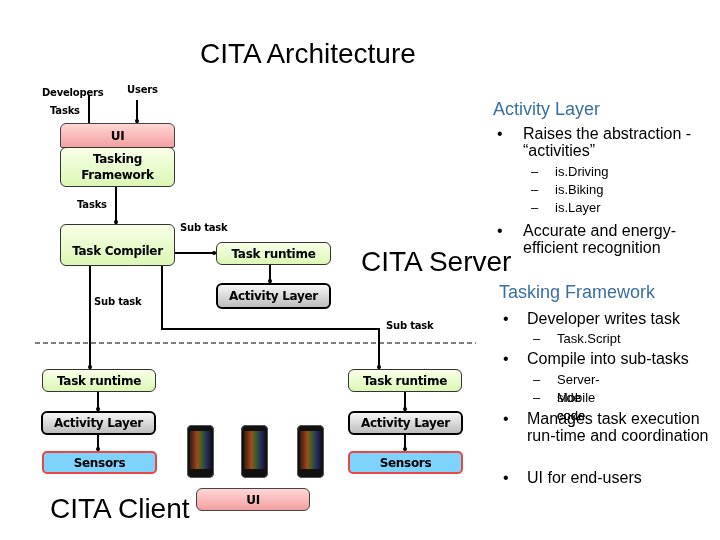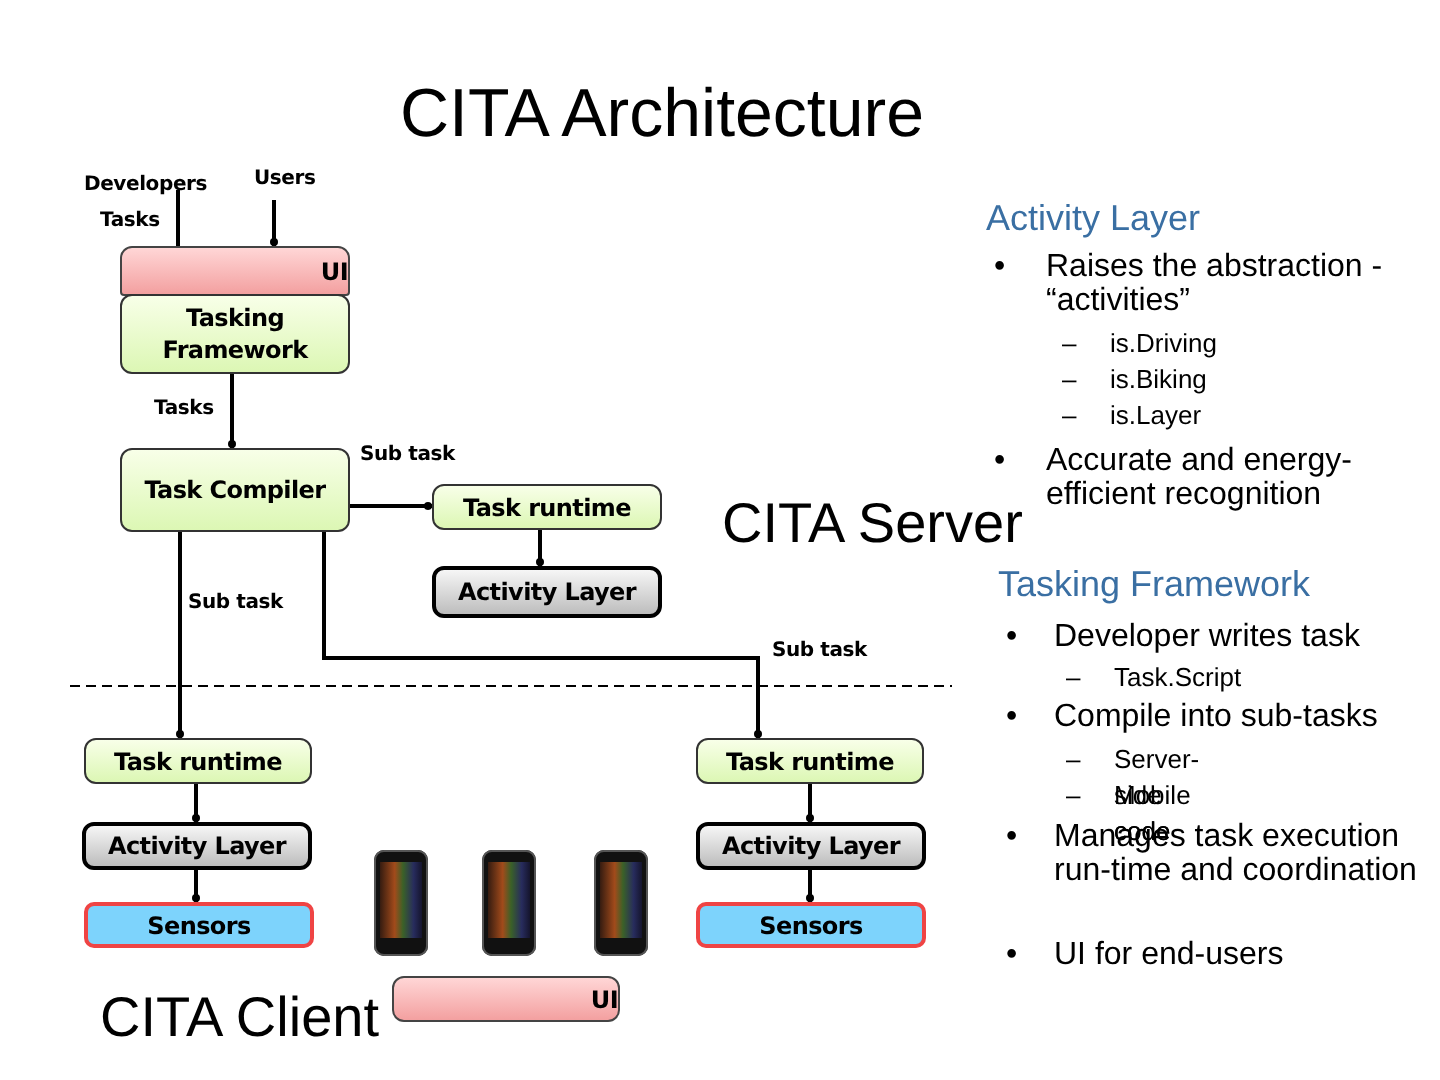--- a/index.html
+++ b/index.html
@@ -1,22 +1,22 @@
 <!DOCTYPE html>
 <html><head>
 <meta charset="utf-8">
 <style>
   html, body { margin: 0; padding: 0; background: #ffffff; }
   body { width: 720px; height: 540px; position: relative; overflow: hidden; font-family: "DejaVu Sans", sans-serif; color: #000; }
   .abs { position: absolute; }
-  .title { left: 200px; top: 38px; font-size: 34px; font-family: "Liberation Sans", sans-serif; letter-spacing: 0px; }
+  .title { left: 200px; top: 38px; font-size: 28px; font-family: "Liberation Sans", sans-serif; letter-spacing: 0px; }
   .lbl { font-size: 10px; font-weight: bold; font-family: "DejaVu Sans", sans-serif; white-space: nowrap; letter-spacing: -0.2px; }
   .box { position: absolute; box-sizing: border-box; display: flex; align-items: center; justify-content: center; text-align: center; font-size: 12px; font-weight: bold; letter-spacing: -0.3px; line-height: 16px; }
   .green { background: linear-gradient(#f8ffe8, #dcf7b4); border: 1px solid #333; border-radius: 6px; }
-  .pink { background: linear-gradient(#ffd6d6, #f3a0a0); border: 1px solid #444; border-radius: 6px; justify-content: flex-end; }
+  .pink { background: linear-gradient(#ffd6d6, #f3a0a0); border: 1px solid #444; border-radius: 6px; }
   .gray { background: linear-gradient(#f6f6f6, #bdbdbd); border: 2px solid #000; border-radius: 6px; }
   .white { background: #7dd3fc; border: 2px solid #ef4444; border-radius: 5px; }
   .bigtxt { font-family: "Liberation Sans", sans-serif; font-size: 28px; }
   .right { font-family: "Liberation Sans", sans-serif; }
   .h2 { color: #3a6fa3; font-size: 18px; }
   .b1 { font-size: 16px; line-height: 17px; }
   .b2 { font-size: 13px; line-height: 18px; }
   .phone { position: absolute; width: 27px; height: 53px; border-radius: 5px; background: #111; box-shadow: 0 0 0 1px #555 inset; }
   .phone .scr { position: absolute; left: 3px; top: 6px; width: 21px; height: 38px; background: linear-gradient(90deg, #3a1d10, #b2511c 35%, #3f6a2a 55%, #2a2f66 80%, #151530); opacity: 0.9; }
 </style>
@@ -58,21 +58,21 @@
 <div class="abs lbl" style="left:50px;top:105px">Tasks</div>
 <div class="abs lbl" style="left:127px;top:84px">Users</div>
 <div class="abs lbl" style="left:77px;top:199px">Tasks</div>
 
 <div class="box pink" style="left:60px;top:123px;width:115px;height:25px;border-bottom-left-radius:2px;border-bottom-right-radius:2px">
     <span>UI</span>
   </div>
 <div class="box green" style="left:60px;top:147px;width:115px;height:40px;padding:0 18px">
     <span>Tasking Framework</span>
   </div>
-<div class="box green" style="left:60px;top:224px;width:115px;height:42px;align-items:flex-start;padding-top:12px">
+<div class="box green" style="left:60px;top:224px;width:115px;height:42px;align-items:center;padding-top:12px">
     <span>Task Compiler</span>
   </div>
 <div class="abs lbl" style="left:180px;top:222px">Sub task</div>
 <div class="box green" style="left:216px;top:242px;width:115px;height:23px">
     <span>Task runtime</span>
   </div>
 <div class="box gray" style="left:216px;top:283px;width:115px;height:26px">
     <span>Activity Layer</span>
   </div>
 <div class="abs lbl" style="left:94px;top:296px">Sub task</div>

